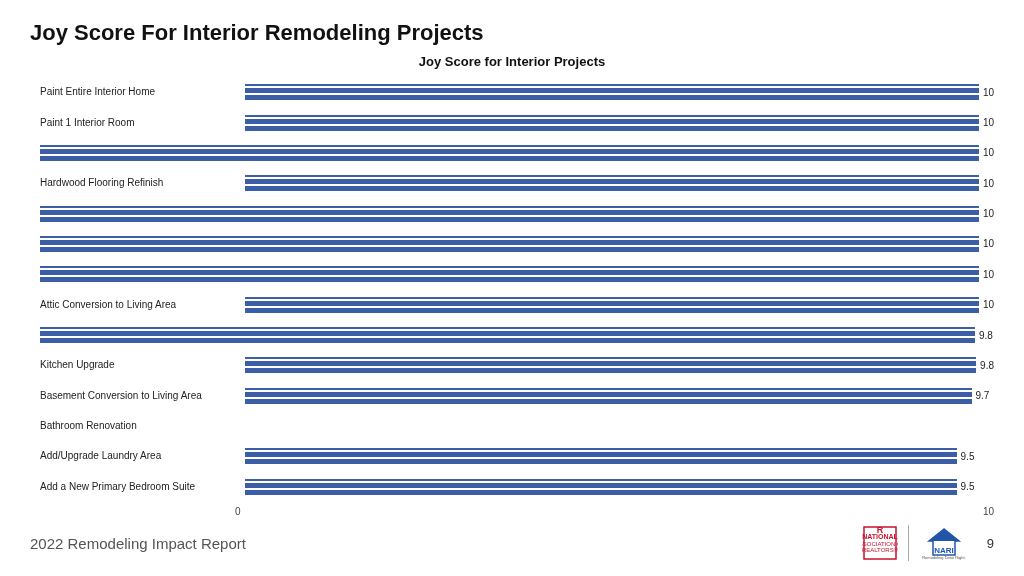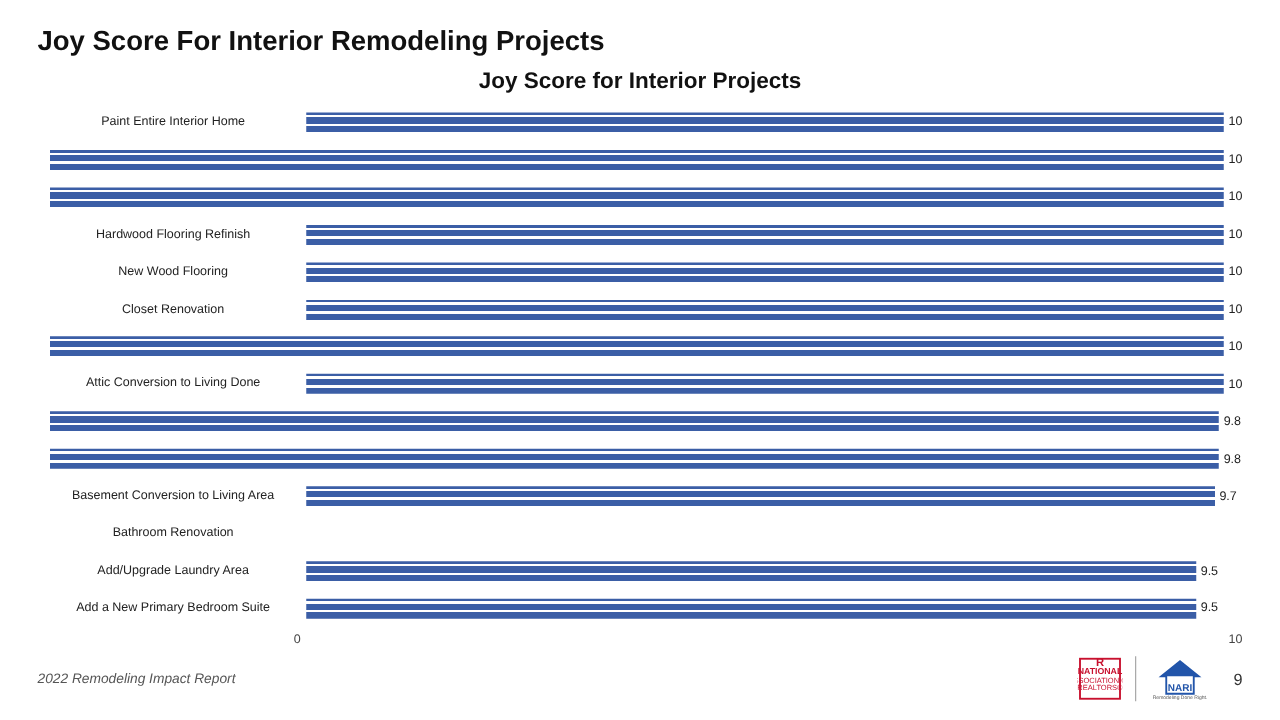--- a/index.html
+++ b/index.html
@@ -24,40 +24,40 @@
       color: #111111;
       margin-bottom: 8px;
     }
     .chart-area {
       flex: 1;
       display: flex;
       flex-direction: column;
     }
     .chart-title {
       text-align: center;
-      font-size: 18px;
+      font-size: 13px;
       font-weight: bold;
       color: #111111;
       margin-bottom: 8px;
     }
     .chart-body {
       flex: 1;
       display: flex;
       flex-direction: column;
       padding-left: 10px;
     }
     .bar-row {
       display: flex;
       align-items: center;
       flex: 1;
       min-height: 0;
     }
     .bar-label {
       width: 205px;
-      text-align: center;
+      text-align: left;
       font-size: 10px;
       color: #222222;
       padding-right: 8px;
       flex-shrink: 0;
       line-height: 1.2;
     }
     .bar-track {
       flex: 1;
       height: 16px;
       position: relative;
@@ -97,23 +97,22 @@
     .x-axis-spacer {
       flex: 1;
     }
     .footer {
       display: flex;
       align-items: center;
       justify-content: space-between;
       margin-top: 8px;
     }
     .footer-text {
-      font-size: 11px;
+      font-size: 15px;
       color: #555555;
-      font-style: italic;
     }
     .footer-logos {
       display: flex;
       align-items: center;
       gap: 10px;
     }
     .logo-nar {
       width: 36px;
       height: 36px;
     }
@@ -153,72 +152,72 @@
     <div class="chart-body" id="chart-body">
 
     <div class="bar-row">
           <div class="bar-label">Paint Entire Interior Home</div>
           <div class="bar-track">
             <div class="bar-fill bar-stripe" style="width: 100%;"></div>
             <span class="bar-value">10</span>
           </div>
         </div>
         <div class="bar-row">
+          <div class="bar-label">Paint 1 Interior Room</div>
           <div class="bar-track">
             <div class="bar-fill bar-stripe" style="width: 100%;"></div>
             <span class="bar-value">10</span>
           </div>
         </div>
         <div class="bar-row">
           <div class="bar-track">
             <div class="bar-fill bar-stripe" style="width: 100%;"></div>
             <span class="bar-value">10</span>
           </div>
         </div>
         <div class="bar-row">
           <div class="bar-label">Hardwood Flooring Refinish</div>
           <div class="bar-track">
             <div class="bar-fill bar-stripe" style="width: 100%;"></div>
             <span class="bar-value">10</span>
           </div>
         </div>
         <div class="bar-row">
-          <div class="bar-label">New Wood Flooring</div>
-          <div class="bar-track">
-            <div class="bar-fill bar-stripe" style="width: 100%;"></div>
-            <span class="bar-value">10</span>
-          </div>
-        </div>
-        <div class="bar-row">
-          <div class="bar-label">Closet Renovation</div>
-          <div class="bar-track">
-            <div class="bar-fill bar-stripe" style="width: 100%;"></div>
-            <span class="bar-value">10</span>
-          </div>
-        </div>
-        <div class="bar-row">
-          <div class="bar-track">
-            <div class="bar-fill bar-stripe" style="width: 100%;"></div>
-            <span class="bar-value">10</span>
-          </div>
-        </div>
-        <div class="bar-row">
-          <div class="bar-label">Attic Conversion to Living Done</div>
+          <div class="bar-track">
+            <div class="bar-fill bar-stripe" style="width: 100%;"></div>
+            <span class="bar-value">10</span>
+          </div>
+        </div>
+        <div class="bar-row">
+          <div class="bar-track">
+            <div class="bar-fill bar-stripe" style="width: 100%;"></div>
+            <span class="bar-value">10</span>
+          </div>
+        </div>
+        <div class="bar-row">
+          <div class="bar-track">
+            <div class="bar-fill bar-stripe" style="width: 100%;"></div>
+            <span class="bar-value">10</span>
+          </div>
+        </div>
+        <div class="bar-row">
+          <div class="bar-label">Attic Conversion to Living Area</div>
           <div class="bar-track">
             <div class="bar-fill bar-stripe" style="width: 100%;"></div>
             <span class="bar-value">10</span>
           </div>
         </div>
         <div class="bar-row">
           <div class="bar-track">
             <div class="bar-fill bar-stripe" style="width: 98%;"></div>
             <span class="bar-value">9.8</span>
           </div>
         </div>
         <div class="bar-row">
+          <div class="bar-label">Kitchen Upgrade</div>
           <div class="bar-track">
             <div class="bar-fill bar-stripe" style="width: 98%;"></div>
             <span class="bar-value">9.8</span>
           </div>
         </div>
         <div class="bar-row">
           <div class="bar-label">Basement Conversion to Living Area</div>
           <div class="bar-track">
             <div class="bar-fill bar-stripe" style="width: 97%;"></div>
             <span class="bar-value">9.7</span>

